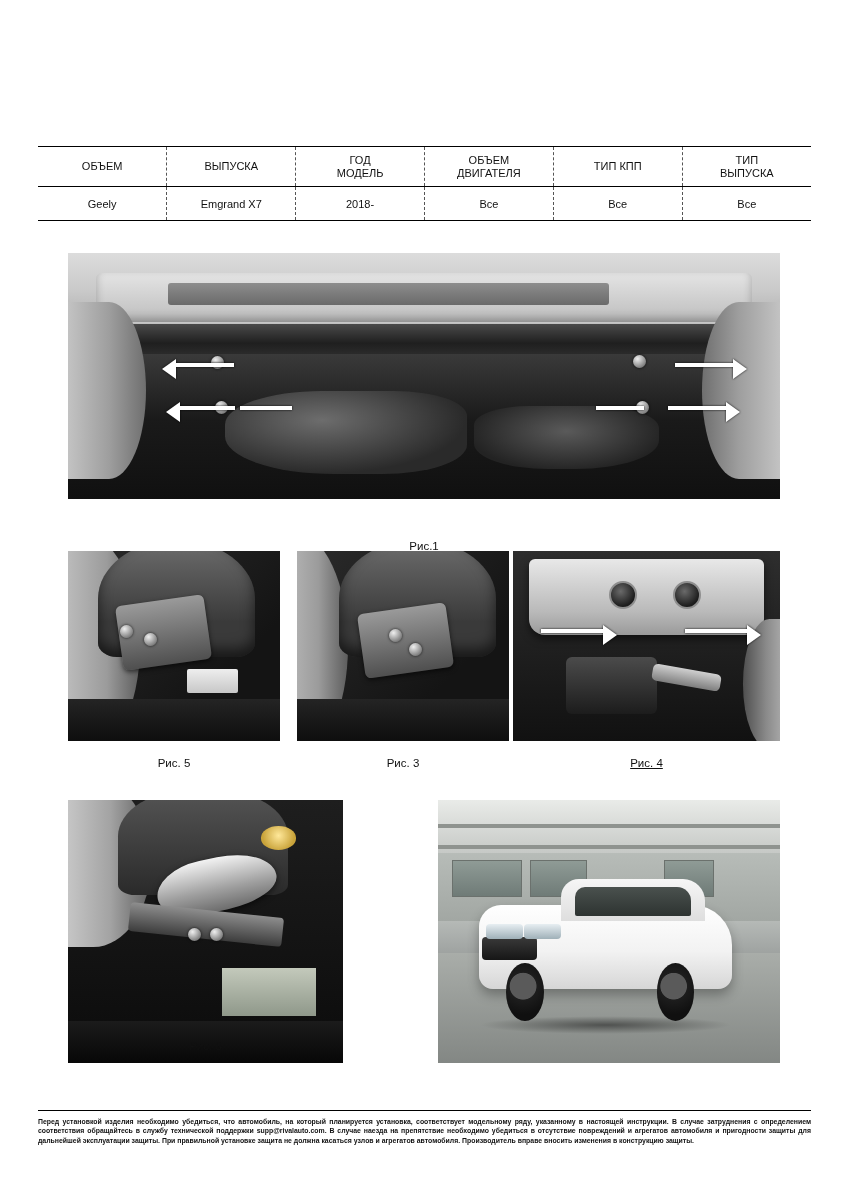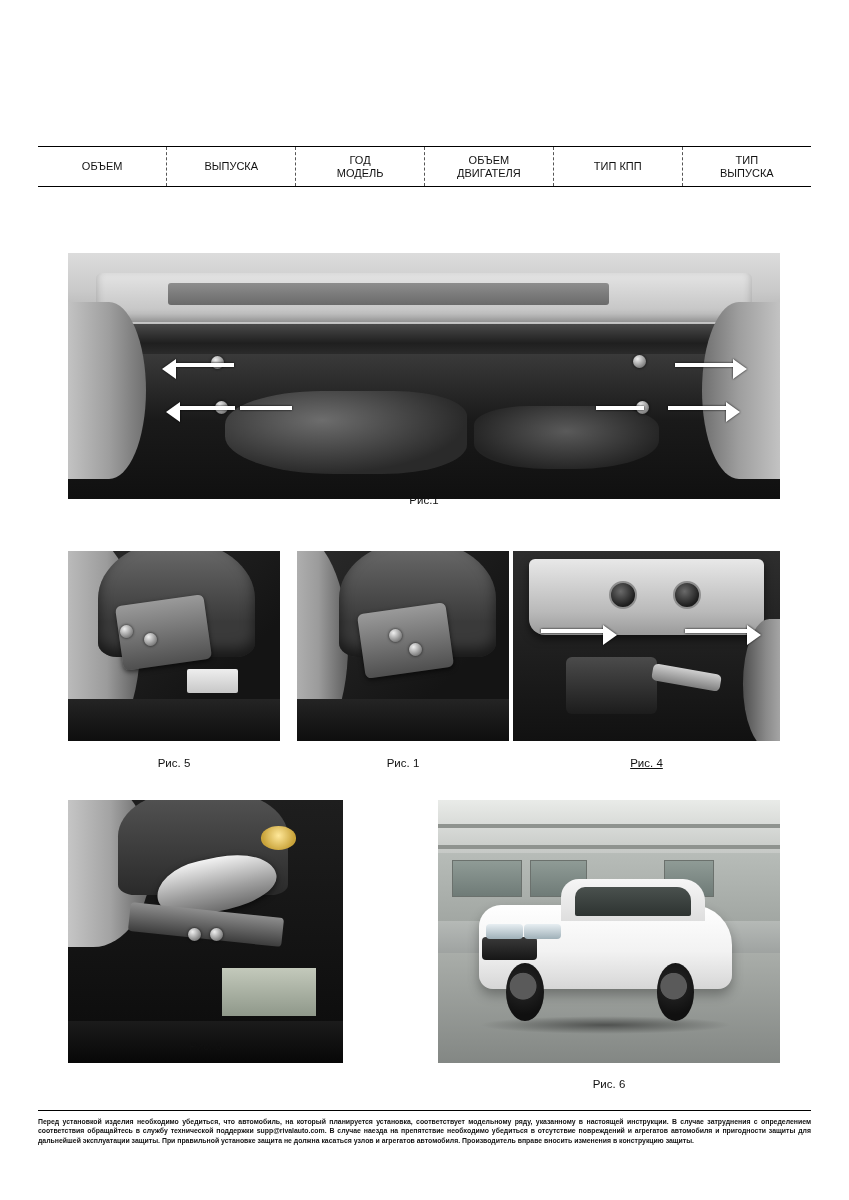--- a/index.html
+++ b/index.html
@@ -86,21 +86,21 @@
   }
   .fig-caption {
     position: absolute;
     text-align: center;
     font-size: 11.5px;
     color: #111;
   }
 
   
   #fig1 { left: 68px; top: 253px; width: 712px; height: 246px; }
-  #cap1 { left: 68px; top: 494px; width: 712px; }
+  #cap1 { left: 68px; top: 540px; width: 712px; }
 
   
   #fig2 { left: 68px; top: 551px; width: 212px; height: 190px; }
   #cap2 { left: 68px; top: 757px; width: 212px; }
   #fig3 { left: 297px; top: 551px; width: 212px; height: 190px; }
   #cap3 { left: 297px; top: 757px; width: 212px; }
   #fig4 { left: 513px; top: 551px; width: 267px; height: 190px; }
   #cap4 { left: 513px; top: 757px; width: 267px; text-decoration: underline; }
 
   
@@ -397,20 +397,28 @@
       </th>
       <th>
         <span class="two-line">ТИП КПП</span>
         <span class="two-line"></span>
       </th>
       <th>
         <span class="two-line">ТИП</span>
         <span class="two-line">ВЫПУСКА</span>
       </th>
     </tr>
+    <tr class="spec-body-row">
+      <td>Geely</td>
+      <td>Emgrand X7</td>
+      <td>2018-</td>
+      <td>Все</td>
+      <td>Все</td>
+      <td>Все</td>
+    </tr>
   </tbody>
     </table>
 
   <div class="fig" id="fig1">
     <div class="scene">
       <div class="f1-sky"></div>
       <div class="f1-panel"></div>
       <div class="f1-grille"></div>
       <div class="f1-beam"></div>
       <div class="f1-dark"></div>
@@ -452,21 +460,21 @@
     <div class="scene">
       <div class="fa-bg"></div>
       <div class="fa-tire" style="left:-22%; width:46%;"></div>
       <div class="fa-arch" style="left:20%;"></div>
       <div class="fa-brkt" style="left:30%; top:30%;"></div>
       <div class="bolt" style="left:92px; top:78px;"></div>
       <div class="bolt" style="left:112px; top:92px;"></div>
       <div class="fa-floor"></div>
     </div>
   </div>
-  <div class="fig-caption" id="cap3">Рис. 1</div>
+  <div class="fig-caption" id="cap3">Рис. 3</div>
 
   <div class="fig" id="fig4">
     <div class="scene">
       <div class="f4-bg"></div>
       <div class="f4-shield"></div>
       <div class="f4-hole" style="left:36%; top:16%; width:24px; height:24px;"></div>
       <div class="f4-hole" style="left:60%; top:16%; width:24px; height:24px;"></div>
       <div class="f4-pan"></div>
       <div class="f4-pipe"></div>
       <div class="f4-tire"></div>
@@ -507,20 +515,19 @@
       <div class="f6-body"></div>
       <div class="f6-cabin"></div>
       <div class="f6-glass"></div>
       <div class="f6-grille"></div>
       <div class="f6-head" style="left:14%;"></div>
       <div class="f6-head" style="left:25%;"></div>
       <div class="f6-wheel" style="left:20%;"></div>
       <div class="f6-wheel" style="left:64%;"></div>
     </div>
   </div>
-  <div class="fig-caption" id="cap6">Рис. 6</div>
 
   <div class="footer">
     <div class="footer-rule"></div>
     <div class="footer-text">Перед установкой изделия необходимо убедиться, что автомобиль, на который планируется установка, соответствует модельному ряду, указанному в настоящей инструкции. В случае затруднения с определением соответствия обращайтесь в службу технической поддержки supp@rivalauto.com. В случае наезда на препятствие необходимо убедиться в отсутствие повреждений и агрегатов автомобиля и пригодности защиты для дальнейшей эксплуатации защиты. При правильной установке защита не должна касаться узлов и агрегатов автомобиля. Производитель вправе вносить изменения в конструкцию защиты.</div>
   </div>
 
 </div>
 
 </body></html>

